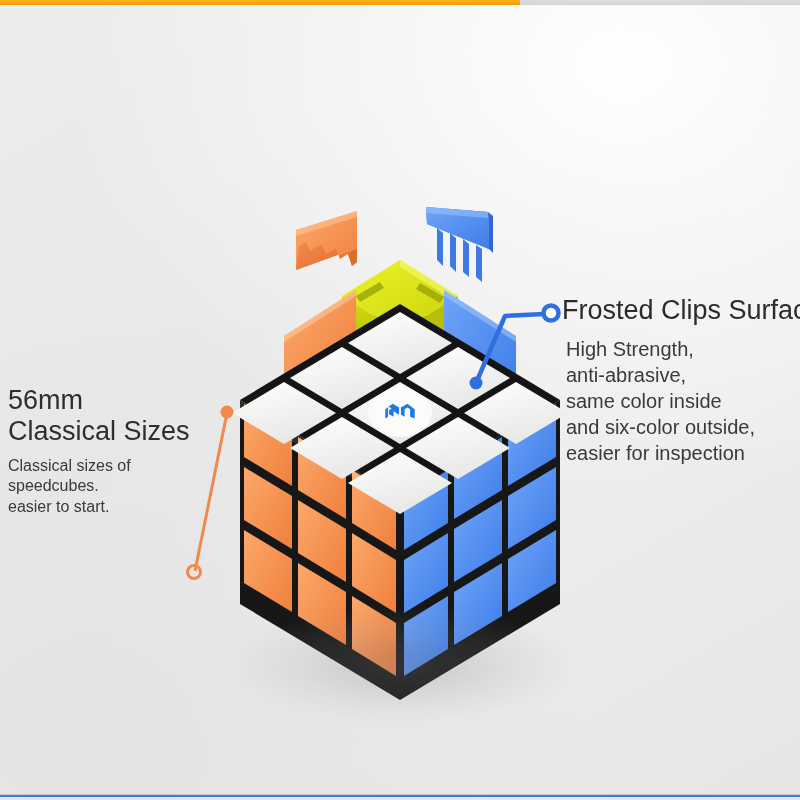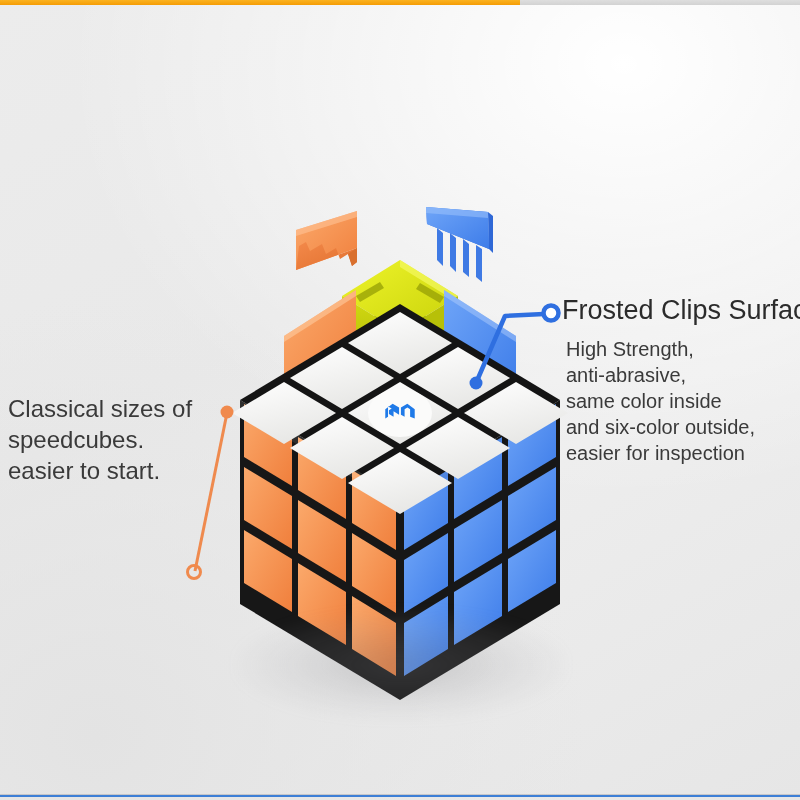--- a/index.html
+++ b/index.html
@@ -50,21 +50,21 @@
     font-size:27px;font-weight:400;color:#303030;line-height:1.16;
     white-space:pre-line;
   }
   .callout .c-body{
     font-size:20px;font-weight:400;color:#3a3a3a;line-height:1.30;
     white-space:pre-line;margin-top:6px;
   }
 
   #callout-left{left:8px;top:385px;width:230px;}
   #callout-left .c-head{font-size:27px;color:#2e2e2e;}
-  #callout-left .c-body{font-size:24px;margin-top:8px;}
+  #callout-left .c-body{font-size:16px;margin-top:8px;}
 
   #callout-right{left:562px;top:295px;width:300px;}
   #callout-right .c-head{
     font-size:27px;color:#2b2b2b;white-space:nowrap;font-weight:400;
   }
   #callout-right .c-body{font-size:20px;margin-top:10px;padding-left:4px;}
 
   
   .connector{position:absolute;left:0;top:0;width:800px;height:800px;pointer-events:none;}
 
@@ -238,20 +238,22 @@
     </g>
 
     <g>
       <polyline points="476,383 505,316 544,314" fill="none" stroke="#2f6fe0" stroke-width="4.5" stroke-linejoin="round" stroke-linecap="round"></polyline>
       <circle cx="476" cy="383" r="6.5" fill="#2f6fe0"></circle>
       <circle cx="551" cy="313" r="7.5" fill="#ffffff" stroke="#2f6fe0" stroke-width="4.5"></circle>
     </g>
   </svg>
 
   <div class="callout" id="callout-left">
+    <div class="c-head">56mm
+Classical Sizes</div>
     <div class="c-body">Classical sizes of
 speedcubes.
 easier to start.</div>
   </div>
 
   <div class="callout" id="callout-right">
     <div class="c-head">Frosted Clips Surface</div>
     <div class="c-body">High Strength,
 anti-abrasive,
 same color inside

